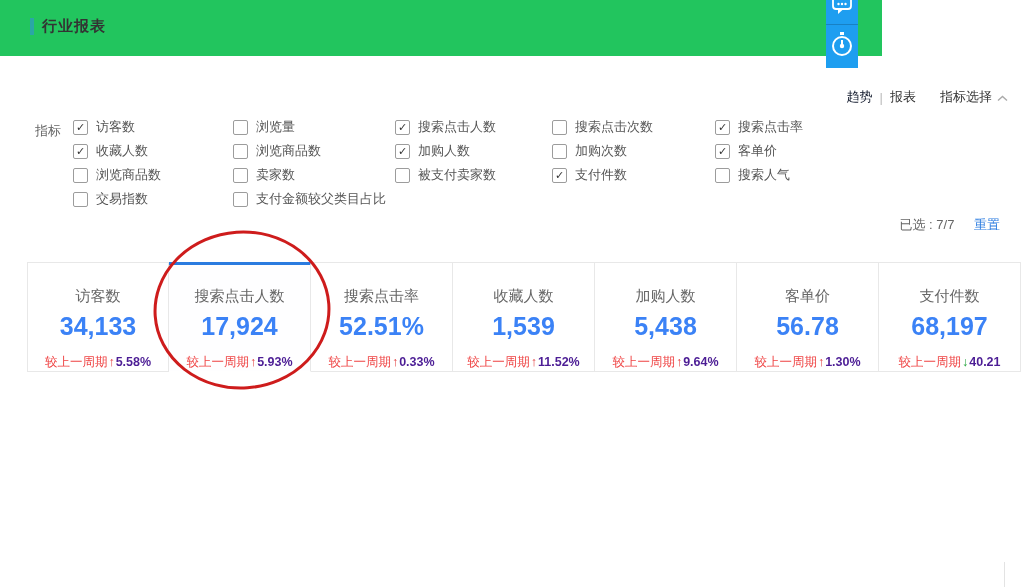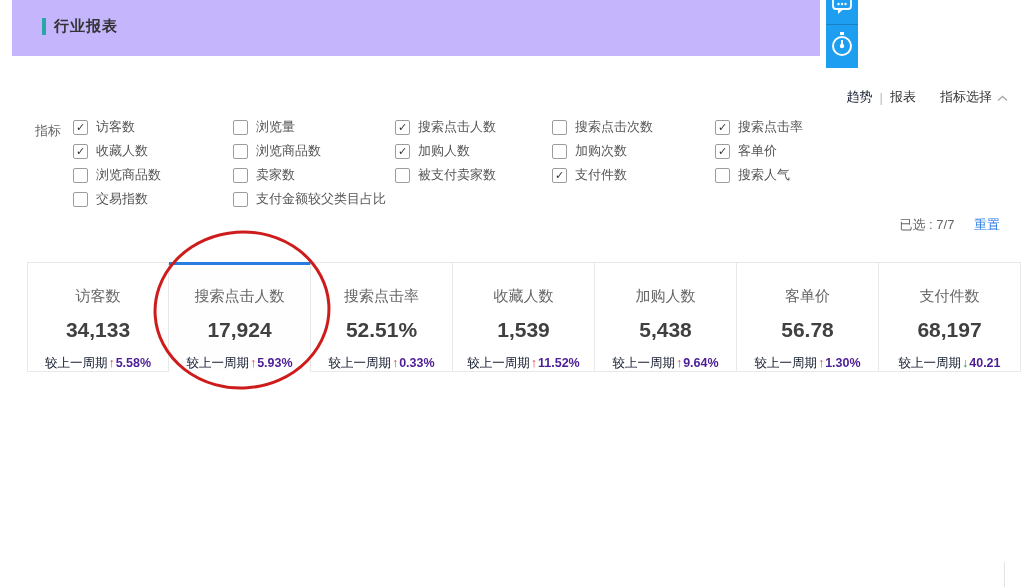--- a/index.html
+++ b/index.html
@@ -2,21 +2,21 @@
 <html><head>
 <meta charset="utf-8">
 <style>
   html,body{margin:0;padding:0;}
   body{
     width:1022px;height:587px;position:relative;overflow:hidden;
     background:#fff;font-family:"Liberation Sans","DejaVu Sans",sans-serif;
     -webkit-font-smoothing:antialiased;
   }
   
-  .header{position:absolute;left:12px;top:0;width:808px;height:56px;background:#c4b5fd;}
+  .header{position:absolute;left:0;top:0;width:882px;height:56px;background:#22c55e;}
   .page-title-wrap{position:absolute;left:30px;top:17px;display:flex;align-items:center;}
   .accent-bar{width:4px;height:17px;background:#2aa7a5;margin-right:8px;}
   .page-title{font-size:15px;font-weight:bold;color:#333;letter-spacing:1px;}
   
   .quick-btns{position:absolute;left:826px;top:0;width:32px;z-index:20;}
   .qbtn{width:32px;background:#1e9ef0;display:flex;align-items:center;justify-content:center;cursor:pointer;}
   .qbtn.chat{height:24px;}
   .qbtn.timer{height:43px;border-top:1px solid rgba(0,0,0,0.18);}
   
   .view-links{position:absolute;top:88px;right:14px;font-size:13px;color:#333;display:flex;align-items:center;}
@@ -39,23 +39,23 @@
   .selected-summary .count{color:#666;}
   .selected-summary .reset{color:#2b7ce0;margin-left:16px;cursor:pointer;}
   
   .tabs{position:absolute;left:27px;top:262px;display:flex;z-index:2;}
   .tab{width:142px;height:110px;box-sizing:border-box;background:#fff;text-align:center;
     border-top:1px solid #e8e8e8;border-bottom:1px solid #e8e8e8;border-right:1px solid #e8e8e8;
     padding-top:24px;cursor:pointer;}
   .tab:first-child{border-left:1px solid #e8e8e8;}
   .tab.selected{border-top:3px solid #2b7ce0;border-bottom:1px solid #fff;padding-top:22px;background:#fefeff;}
   .tab-title{font-size:15px;color:#666;}
-  .tab-value{font-size:21px;font-weight:600;color:#404040;margin-top:12px;}
+  .tab-value{font-size:25px;font-weight:600;color:#3b82f6;margin-top:6px;}
   .tab-change{font-size:12.5px;margin-top:13px;white-space:nowrap;}
-  .tab-change .prefix{color:#0f172a;}
+  .tab-change .prefix{color:#ef4444;}
   .tab-change .arrow{font-weight:bold;margin:0 1px;}
   .tab-change .arrow.up{color:#e23b3b;}
   .tab-change .arrow.down{color:#27a53f;}
   .tab-change .pct{font-weight:bold;color:#4c1d95;}
   
   .chart-area{position:absolute;left:0;top:372px;width:1022px;height:215px;}
   .chart-svg{position:absolute;left:0;top:0;z-index:3;pointer-events:none;}
   .x-labels{position:absolute;left:0;top:0;z-index:1;}
   .annotation-svg{position:absolute;left:0;top:0;z-index:10;pointer-events:none;}
 </style>

